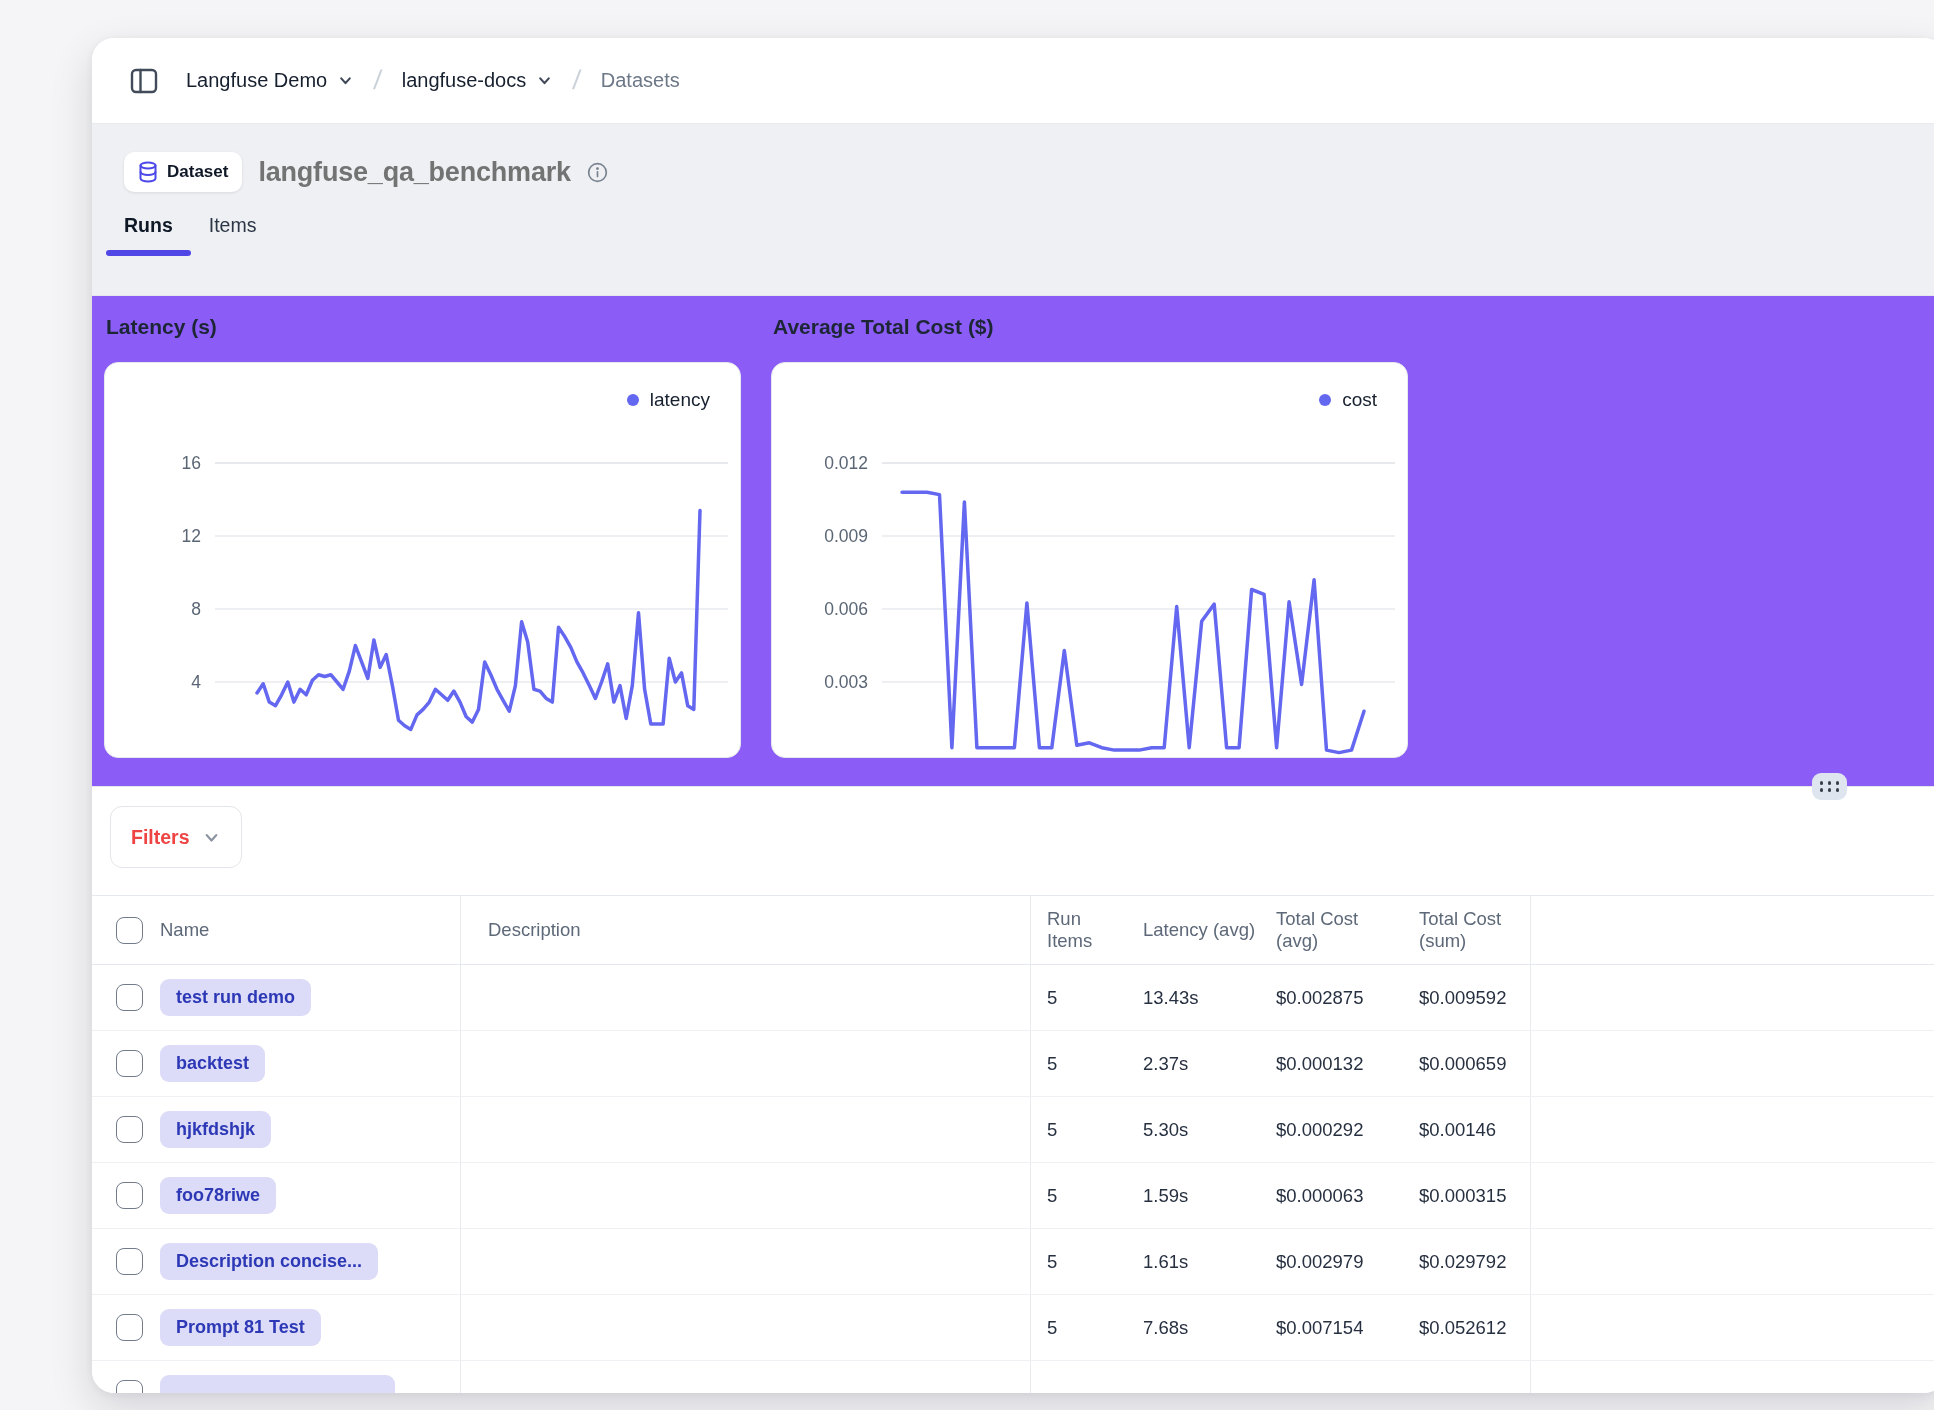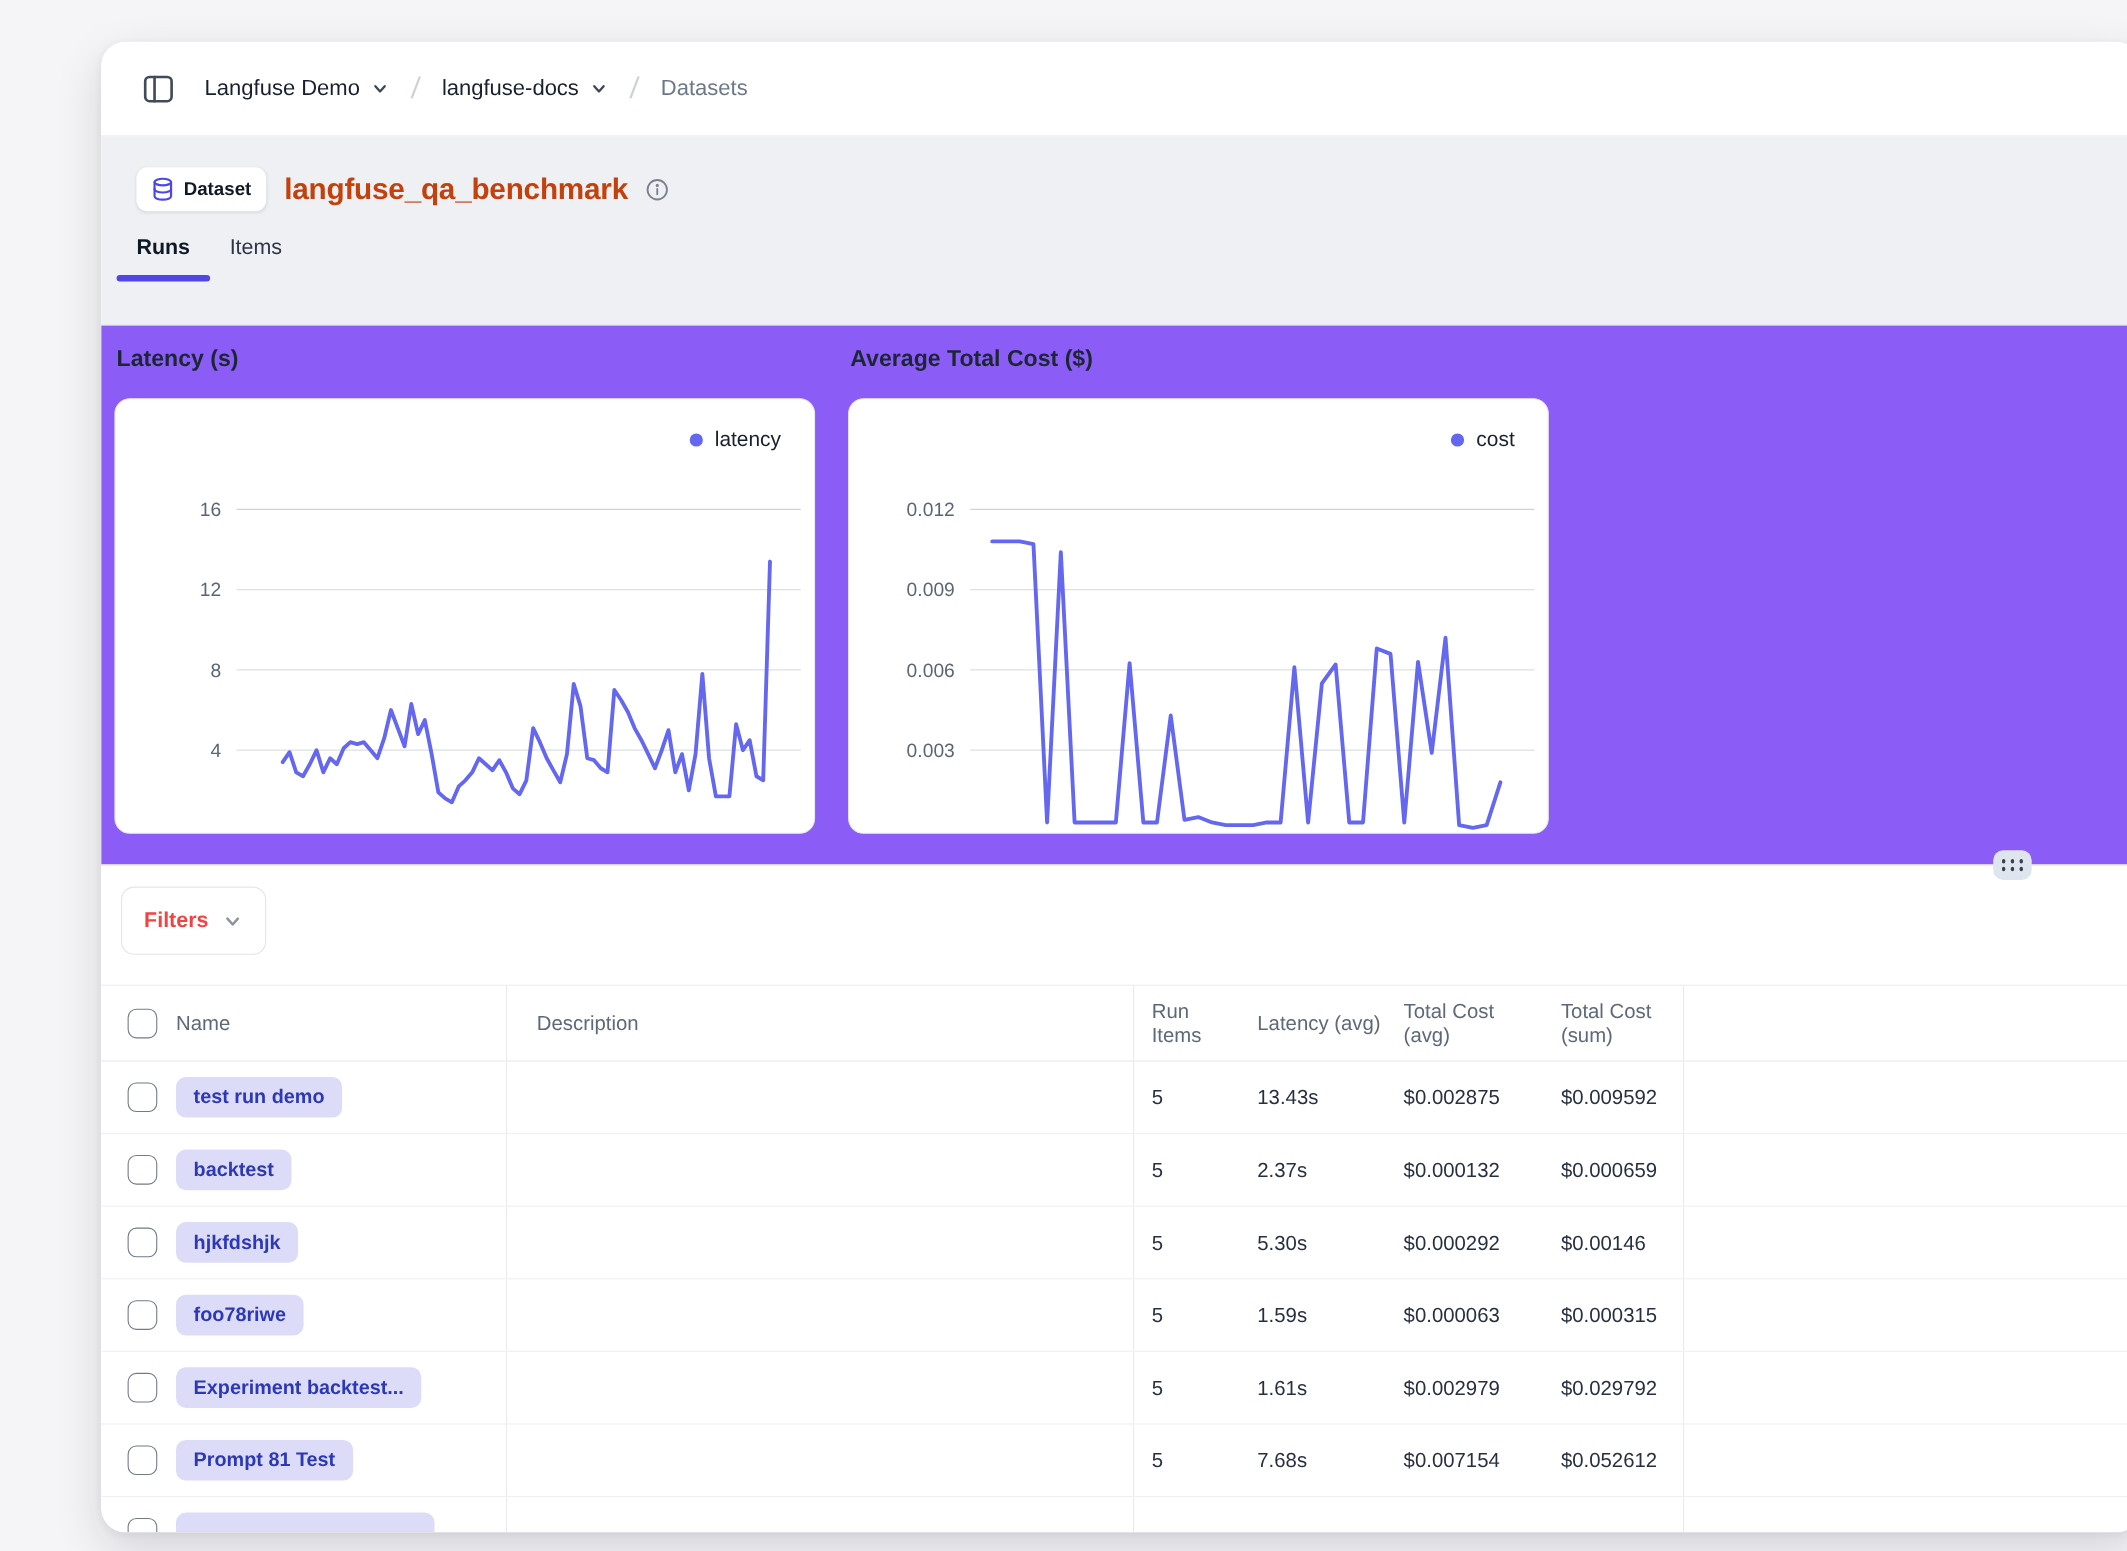--- a/index.html
+++ b/index.html
@@ -26,21 +26,21 @@
   .crumb-sep { color:#ccd2da; font-size:27px; font-weight:300; transform:skewX(-6deg); padding:0 4px; }
   .crumb-muted { color:#6c7787; font-size:20px; cursor:pointer; }
   
   .page-header { flex:0 0 172px; background:#eef0f3; border-bottom:1px solid #e3e6ea; padding:28px 32px 0; }
   .title-row { display:flex; align-items:center; gap:16px; }
   .badge {
     display:inline-flex; align-items:center; gap:9px; background:#fff;
     border-radius:10px; padding:9px 14px; font-size:17px; font-weight:700; color:#101828;
     box-shadow:0 1px 3px rgba(16,24,40,.10);
   }
-  .page-title { font-size:27px; font-weight:700; color:#c2410c; margin:0; letter-spacing:-.2px; }
+  .page-title { font-size:27px; font-weight:700; color:#737373; margin:0; letter-spacing:-.2px; }
   .info-btn { background:none; border:none; padding:0; display:flex; cursor:pointer; }
   .tabs { display:flex; margin-top:22px; margin-left:-18px; }
   .tab { padding:0 18px 18px; font-size:19.5px; color:#2b3545; font-weight:500; position:relative; cursor:pointer; }
   .tab.active { color:#0f1826; font-weight:700; }
   .tab.active::after {
     content:''; position:absolute; left:0; right:0; bottom:-1px; height:6px;
     background:var(--accent); border-radius:3px;
   }
   
   .charts { display:flex; gap:30px; padding:16px 0 28px 12px; background:#8b5cf6; }
@@ -282,21 +282,21 @@
     <div class="cell c-cavg">$0.000063</div>
     <div class="cell c-csum">$0.000315</div>
     <div class="cell c-fill"></div>
   </div>
 
   <div class="row trow">
     <div class="cell c-check">
             <span class="checkbox"></span>
           </div>
     <div class="cell c-name">
-            <span class="pill">Experiment backtest...</span>
+            <span class="pill">Description concise...</span>
           </div>
     <div class="cell c-desc"></div>
     <div class="cell c-run">5</div>
     <div class="cell c-lat">1.61s</div>
     <div class="cell c-cavg">$0.002979</div>
     <div class="cell c-csum">$0.029792</div>
     <div class="cell c-fill"></div>
   </div>
 
   <div class="row trow">

